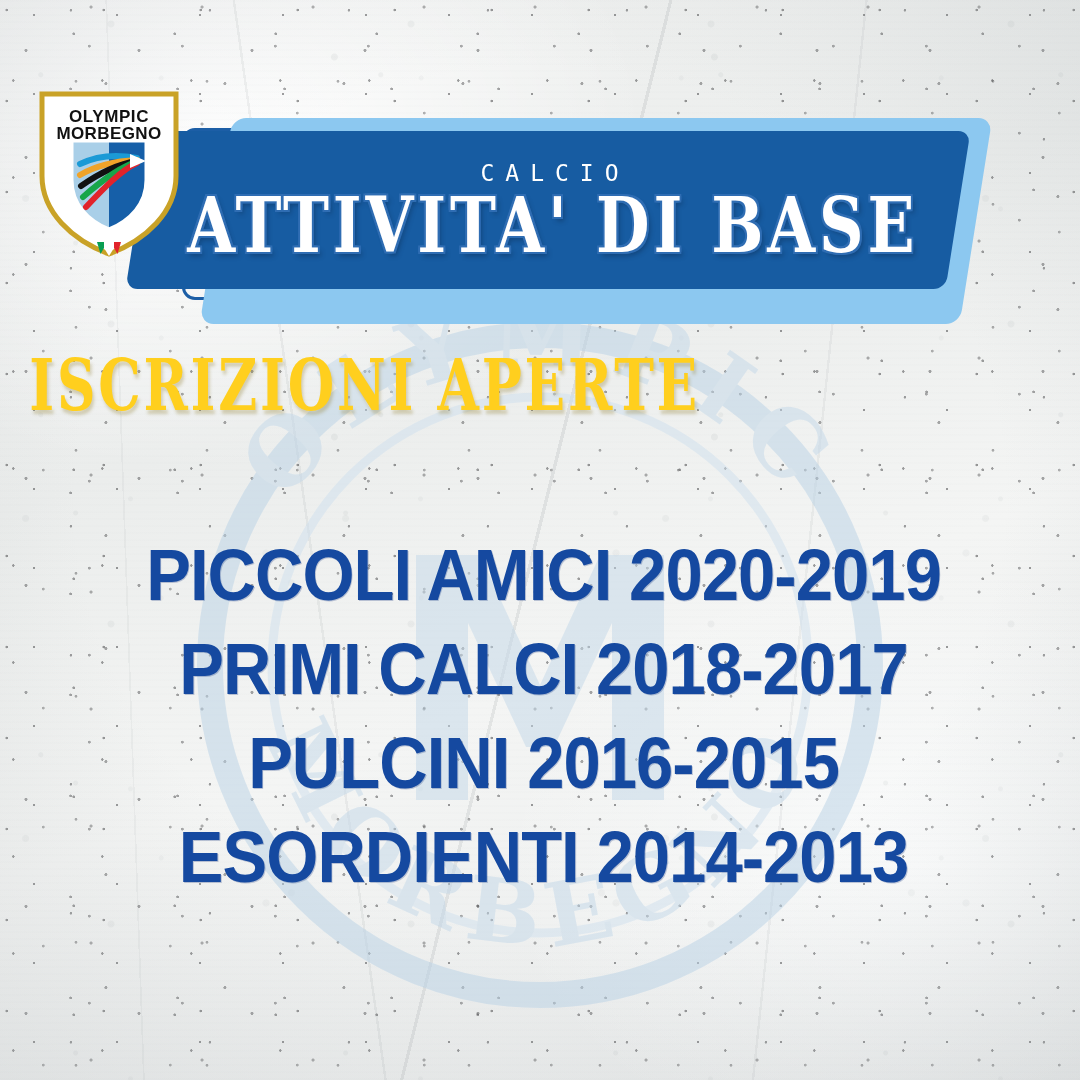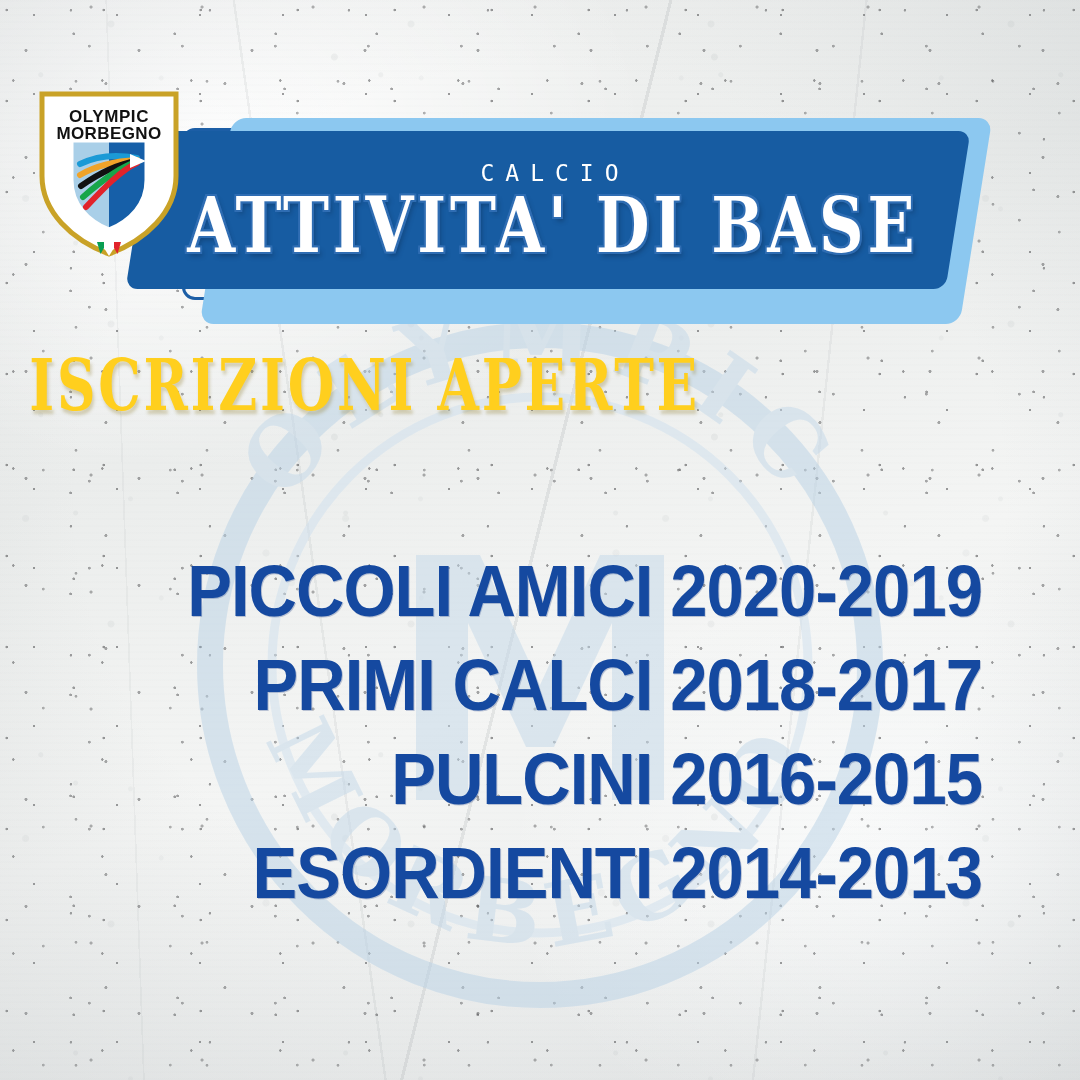--- a/index.html
+++ b/index.html
@@ -134,23 +134,23 @@
   #subhead .txt{
     display:inline-block;
     color:#ffcf1e;font-family:"DejaVu Serif", serif;font-weight:700;
     font-size:58px;letter-spacing:3px;line-height:1;white-space:nowrap;
     transform:scaleY(1.24) scaleX(.92);
     text-shadow:2px 3px 3px rgba(140,120,35,.30);
   }
 
   
   #list{
-    position:absolute;left:0;top:544px;width:1080px;
-    padding-right:98px;box-sizing:border-box;
-    text-align:right;
+    position:absolute;left:0;top:528px;width:1080px;
+    padding-right:64px;box-sizing:border-box;
+    text-align:center;
   }
   #list .row{
     color:#1549a0;font-family:"Liberation Sans", sans-serif;font-weight:700;
     font-size:72px;line-height:94px;white-space:nowrap;letter-spacing:-1px;
     transform:scaleX(.93);transform-origin:right center;
     text-shadow:1px 1px 0 rgba(10,45,120,.25);
   }
 </style>
 </head>
 <body>

